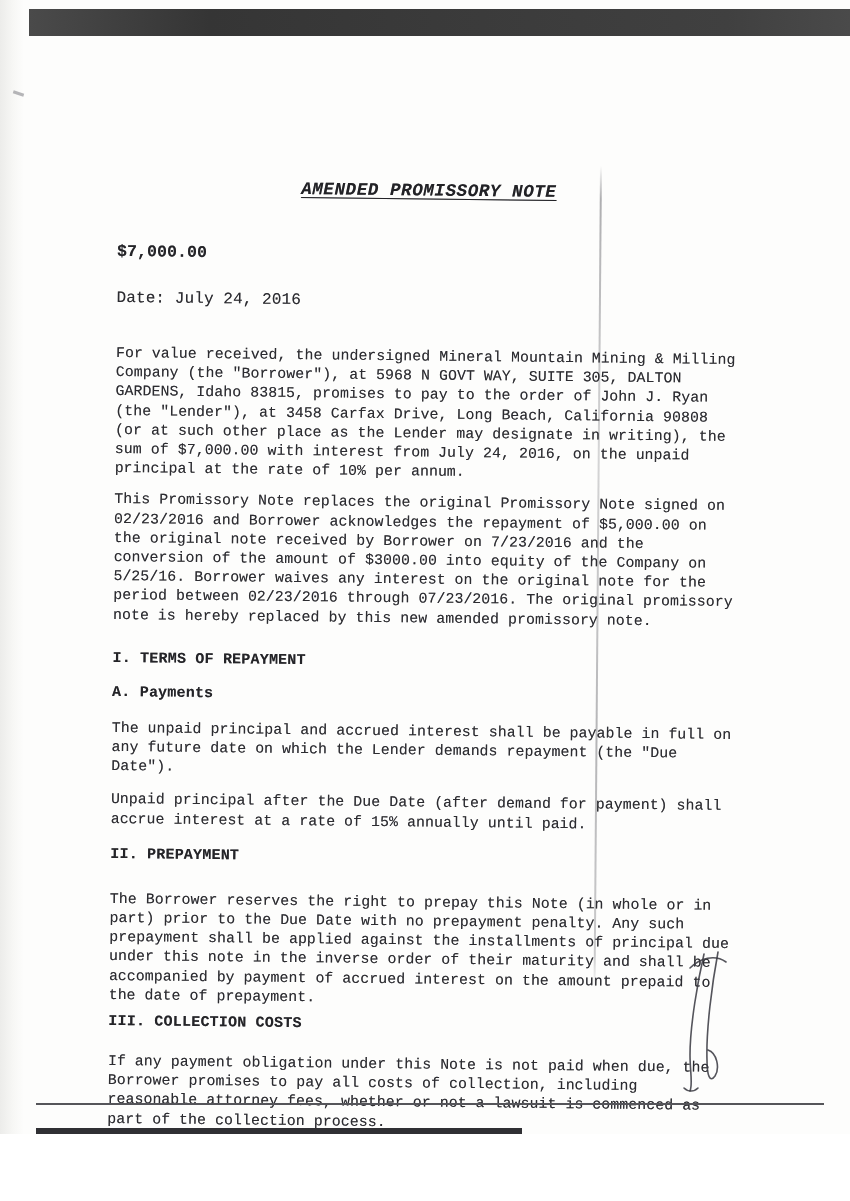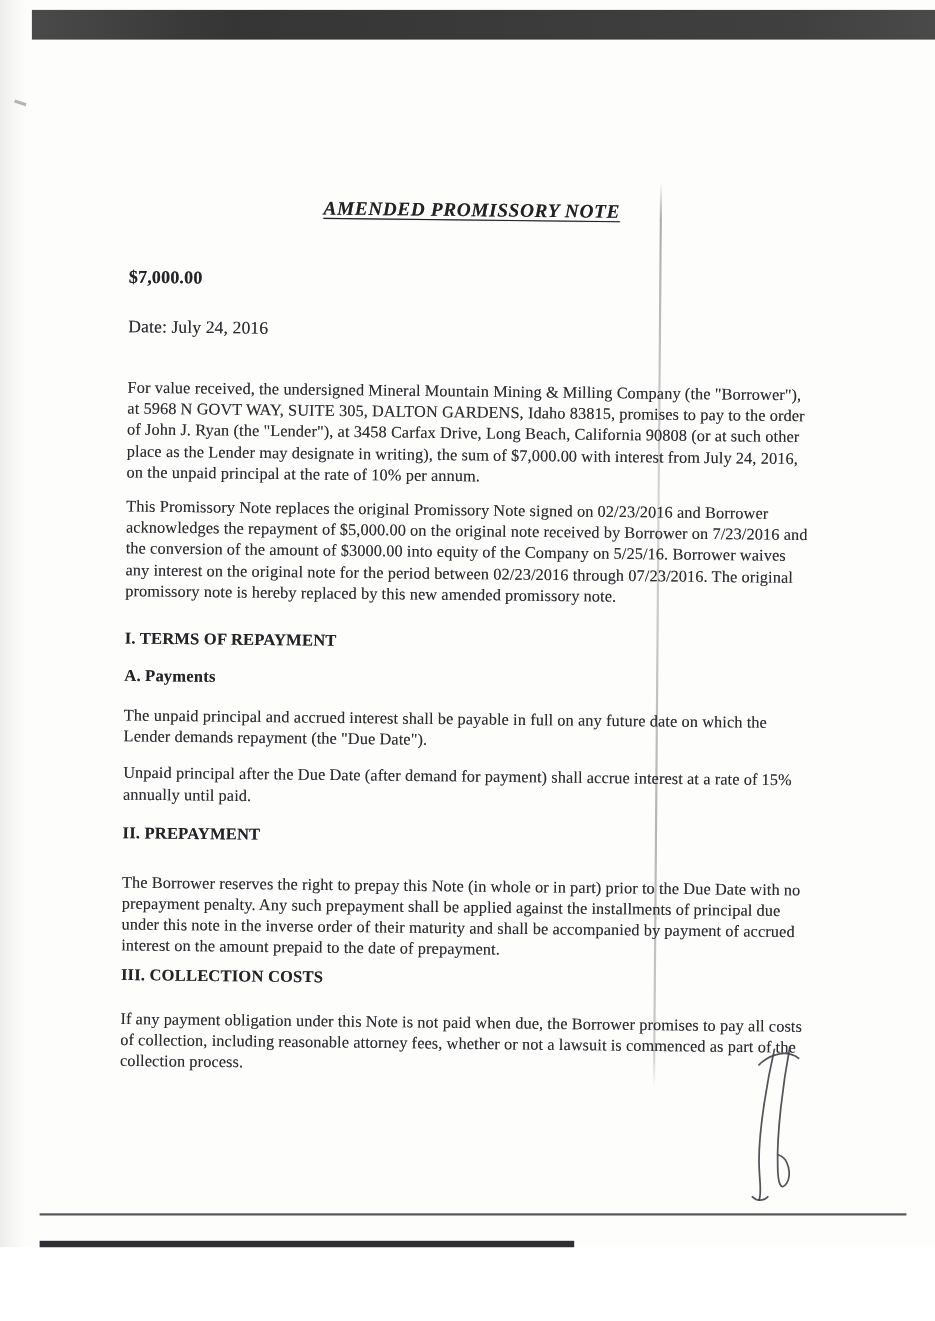--- a/index.html
+++ b/index.html
@@ -2,21 +2,21 @@
 <html><head>
 <meta charset="utf-8">
 <style>
   html, body { margin: 0; padding: 0; background: #ffffff; }
   .page {
     position: relative;
     width: 850px;
     height: 1134px;
     background: #fdfdfc;
     overflow: hidden;
-    font-family: Liberation Serif, serif;
+    font-family: Liberation Mono, monospace;
     color: #2c2c31;
   }
   
   .scan-band-top {
     position: absolute;
     left: 29px; top: 9px;
     width: 821px; height: 27px;
     background: linear-gradient(90deg, #4a4a4a 0%, #353535 22%, #3b3b3b 55%, #404040 85%, #4a4a4a 100%);
   }
   

